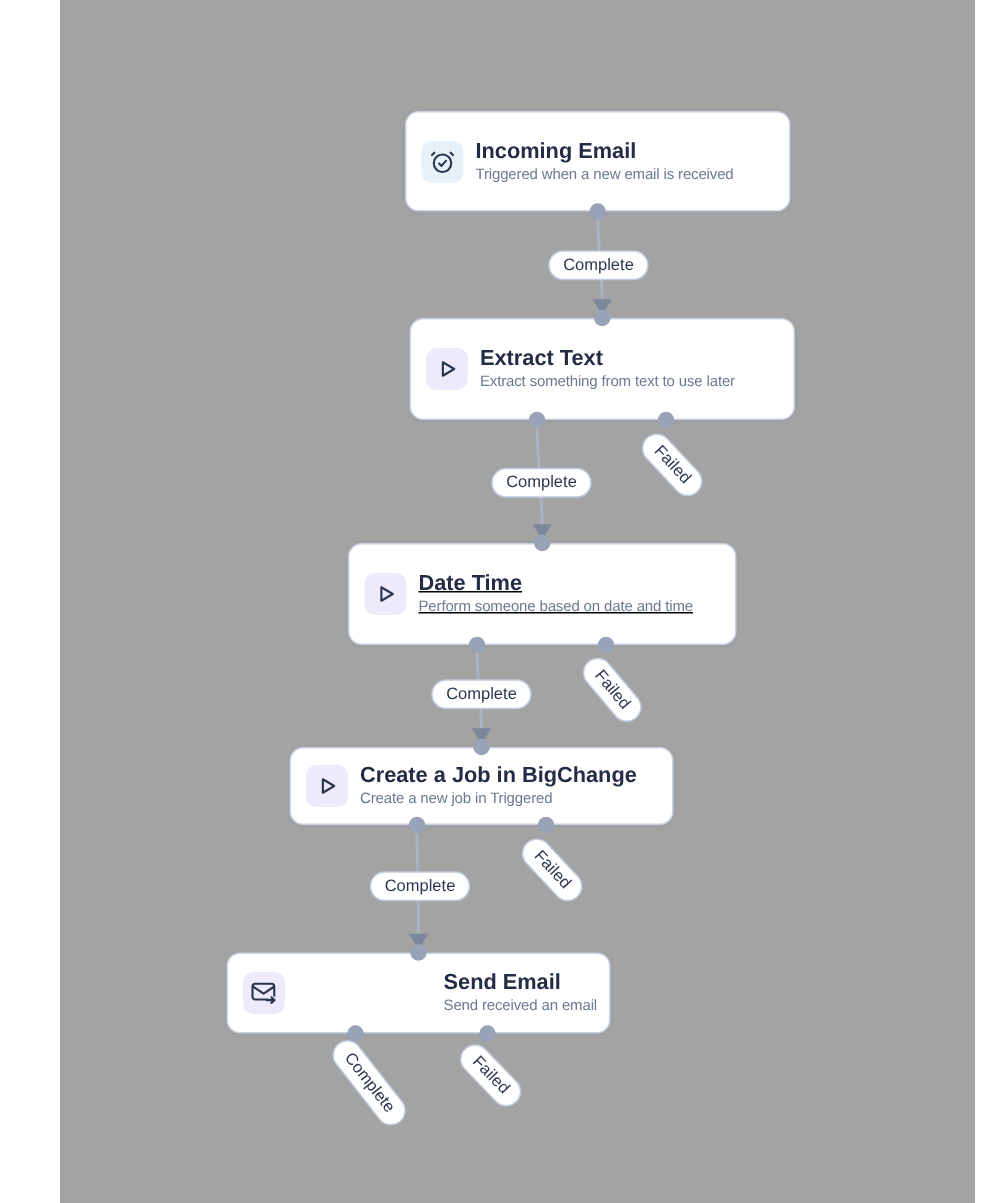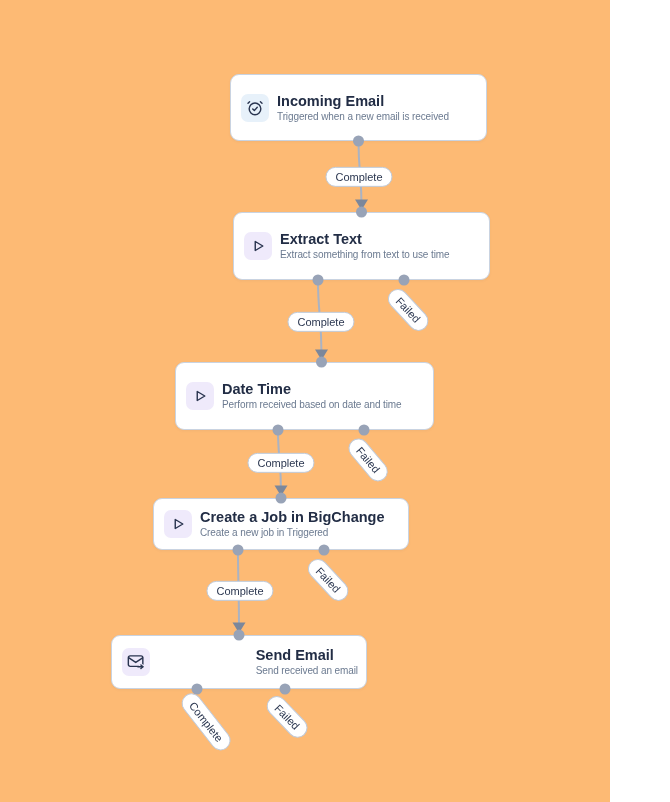--- a/index.html
+++ b/index.html
@@ -4,22 +4,23 @@
 <style>
   html, body {
     margin: 0;
     padding: 0;
     font-family: "Liberation Sans", "DejaVu Sans", sans-serif;
   }
   .canvas {
     position: relative;
     width: 610px;
     height: 802px;
-    background: #fdba74;
+    background: #a3a3a3;
     overflow: hidden;
+    margin-left: 40px;
   }
   .edge-layer {
     position: absolute;
     left: 0; top: 0;
     width: 670px; height: 802px;
     z-index: 3;
     pointer-events: none;
   }
   .node {
     position: absolute;
@@ -104,33 +105,33 @@
   </div>
 
   <div class="node" style="left:233px; top:212px; width:257px; height:68px;">
     <span class="icon-box action-bg">
       <svg class="node-icon-svg" width="20" height="20" viewBox="0 0 24 24">
         <path d="M8.7 6.6 17.8 12 8.7 17.4 Z"></path>
       </svg>
     </span>
     <span class="node-text">
       <span class="node-title">Extract Text</span>
-      <span class="node-subtitle">Extract something from text to use time</span>
-    </span>
-  </div>
-
-  <div class="node" style="left:175px; top:362px; width:259px; height:68px;">
+      <span class="node-subtitle">Extract something from text to use later</span>
+    </span>
+  </div>
+
+  <div class="node" style="left:192px; top:362px; width:259px; height:68px;text-decoration:underline;">
     <span class="icon-box action-bg">
       <svg class="node-icon-svg" width="20" height="20" viewBox="0 0 24 24">
         <path d="M8.7 6.6 17.8 12 8.7 17.4 Z"></path>
       </svg>
     </span>
     <span class="node-text">
       <span class="node-title">Date Time</span>
-      <span class="node-subtitle">Perform received based on date and time</span>
+      <span class="node-subtitle">Perform someone based on date and time</span>
     </span>
   </div>
 
   <div class="node" style="left:153px; top:498px; width:256px; height:52px;">
     <span class="icon-box action-bg">
       <svg class="node-icon-svg" width="20" height="20" viewBox="0 0 24 24">
         <path d="M8.7 6.6 17.8 12 8.7 17.4 Z"></path>
       </svg>
     </span>
     <span class="node-text">

